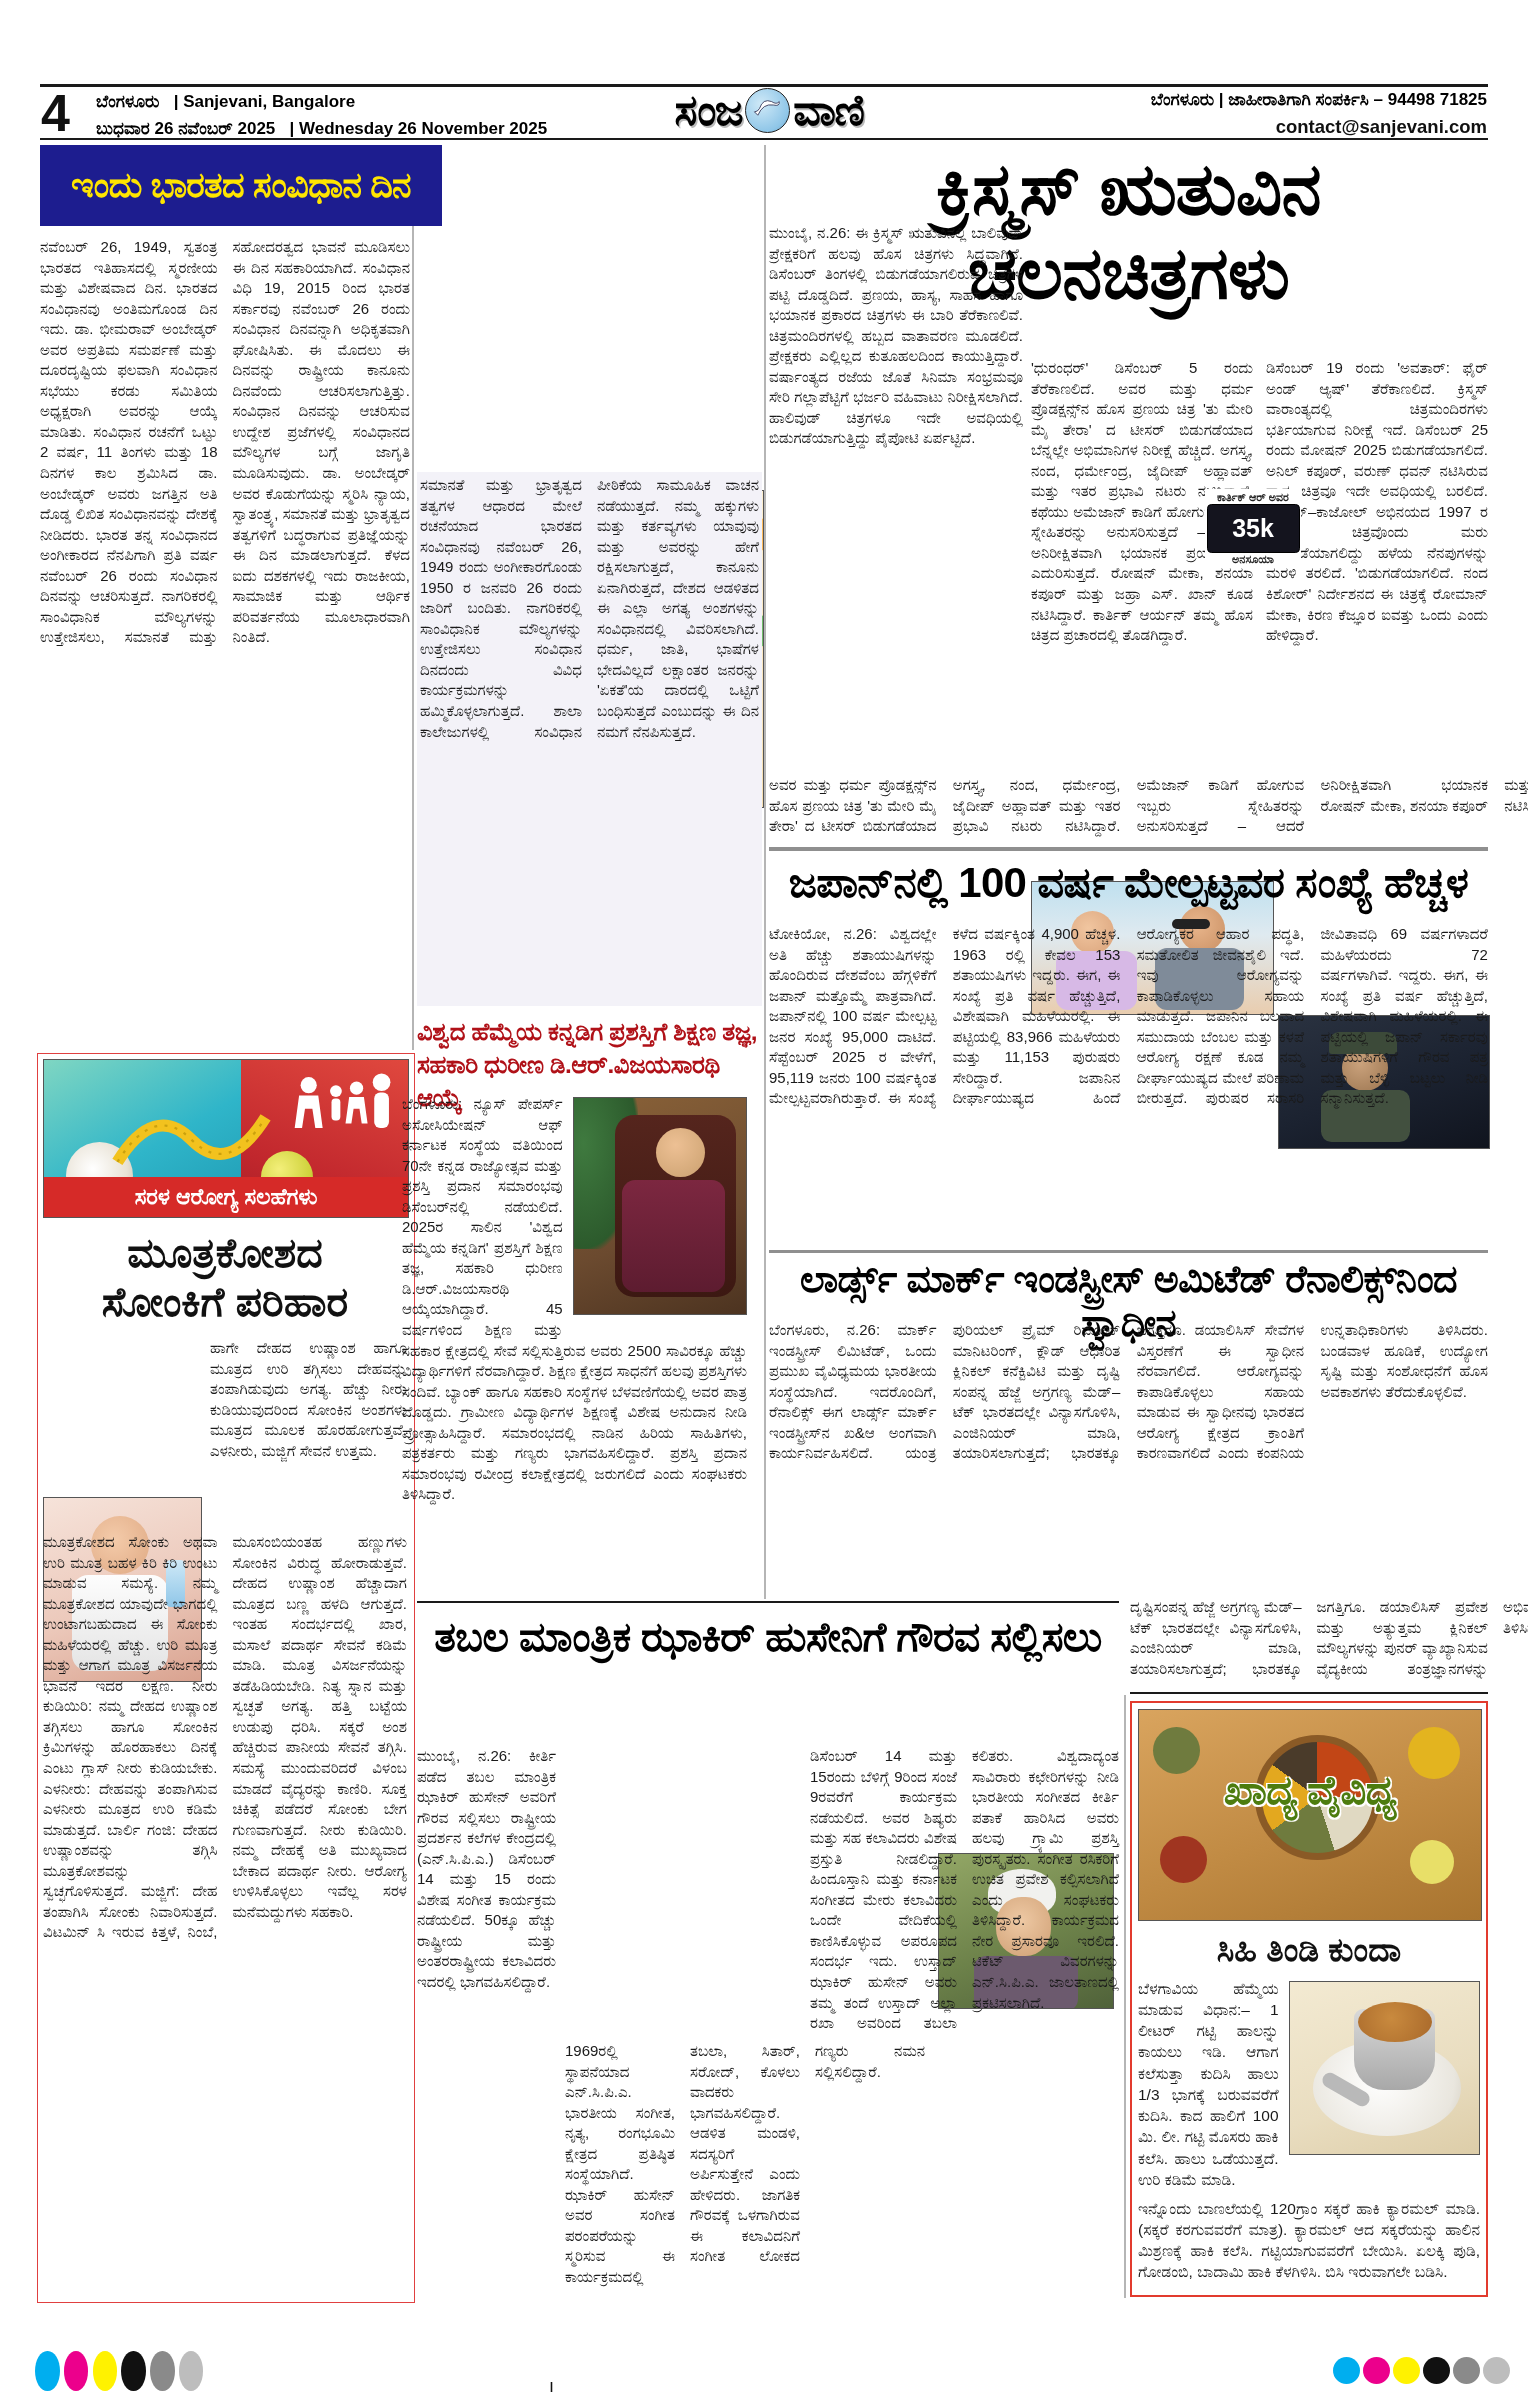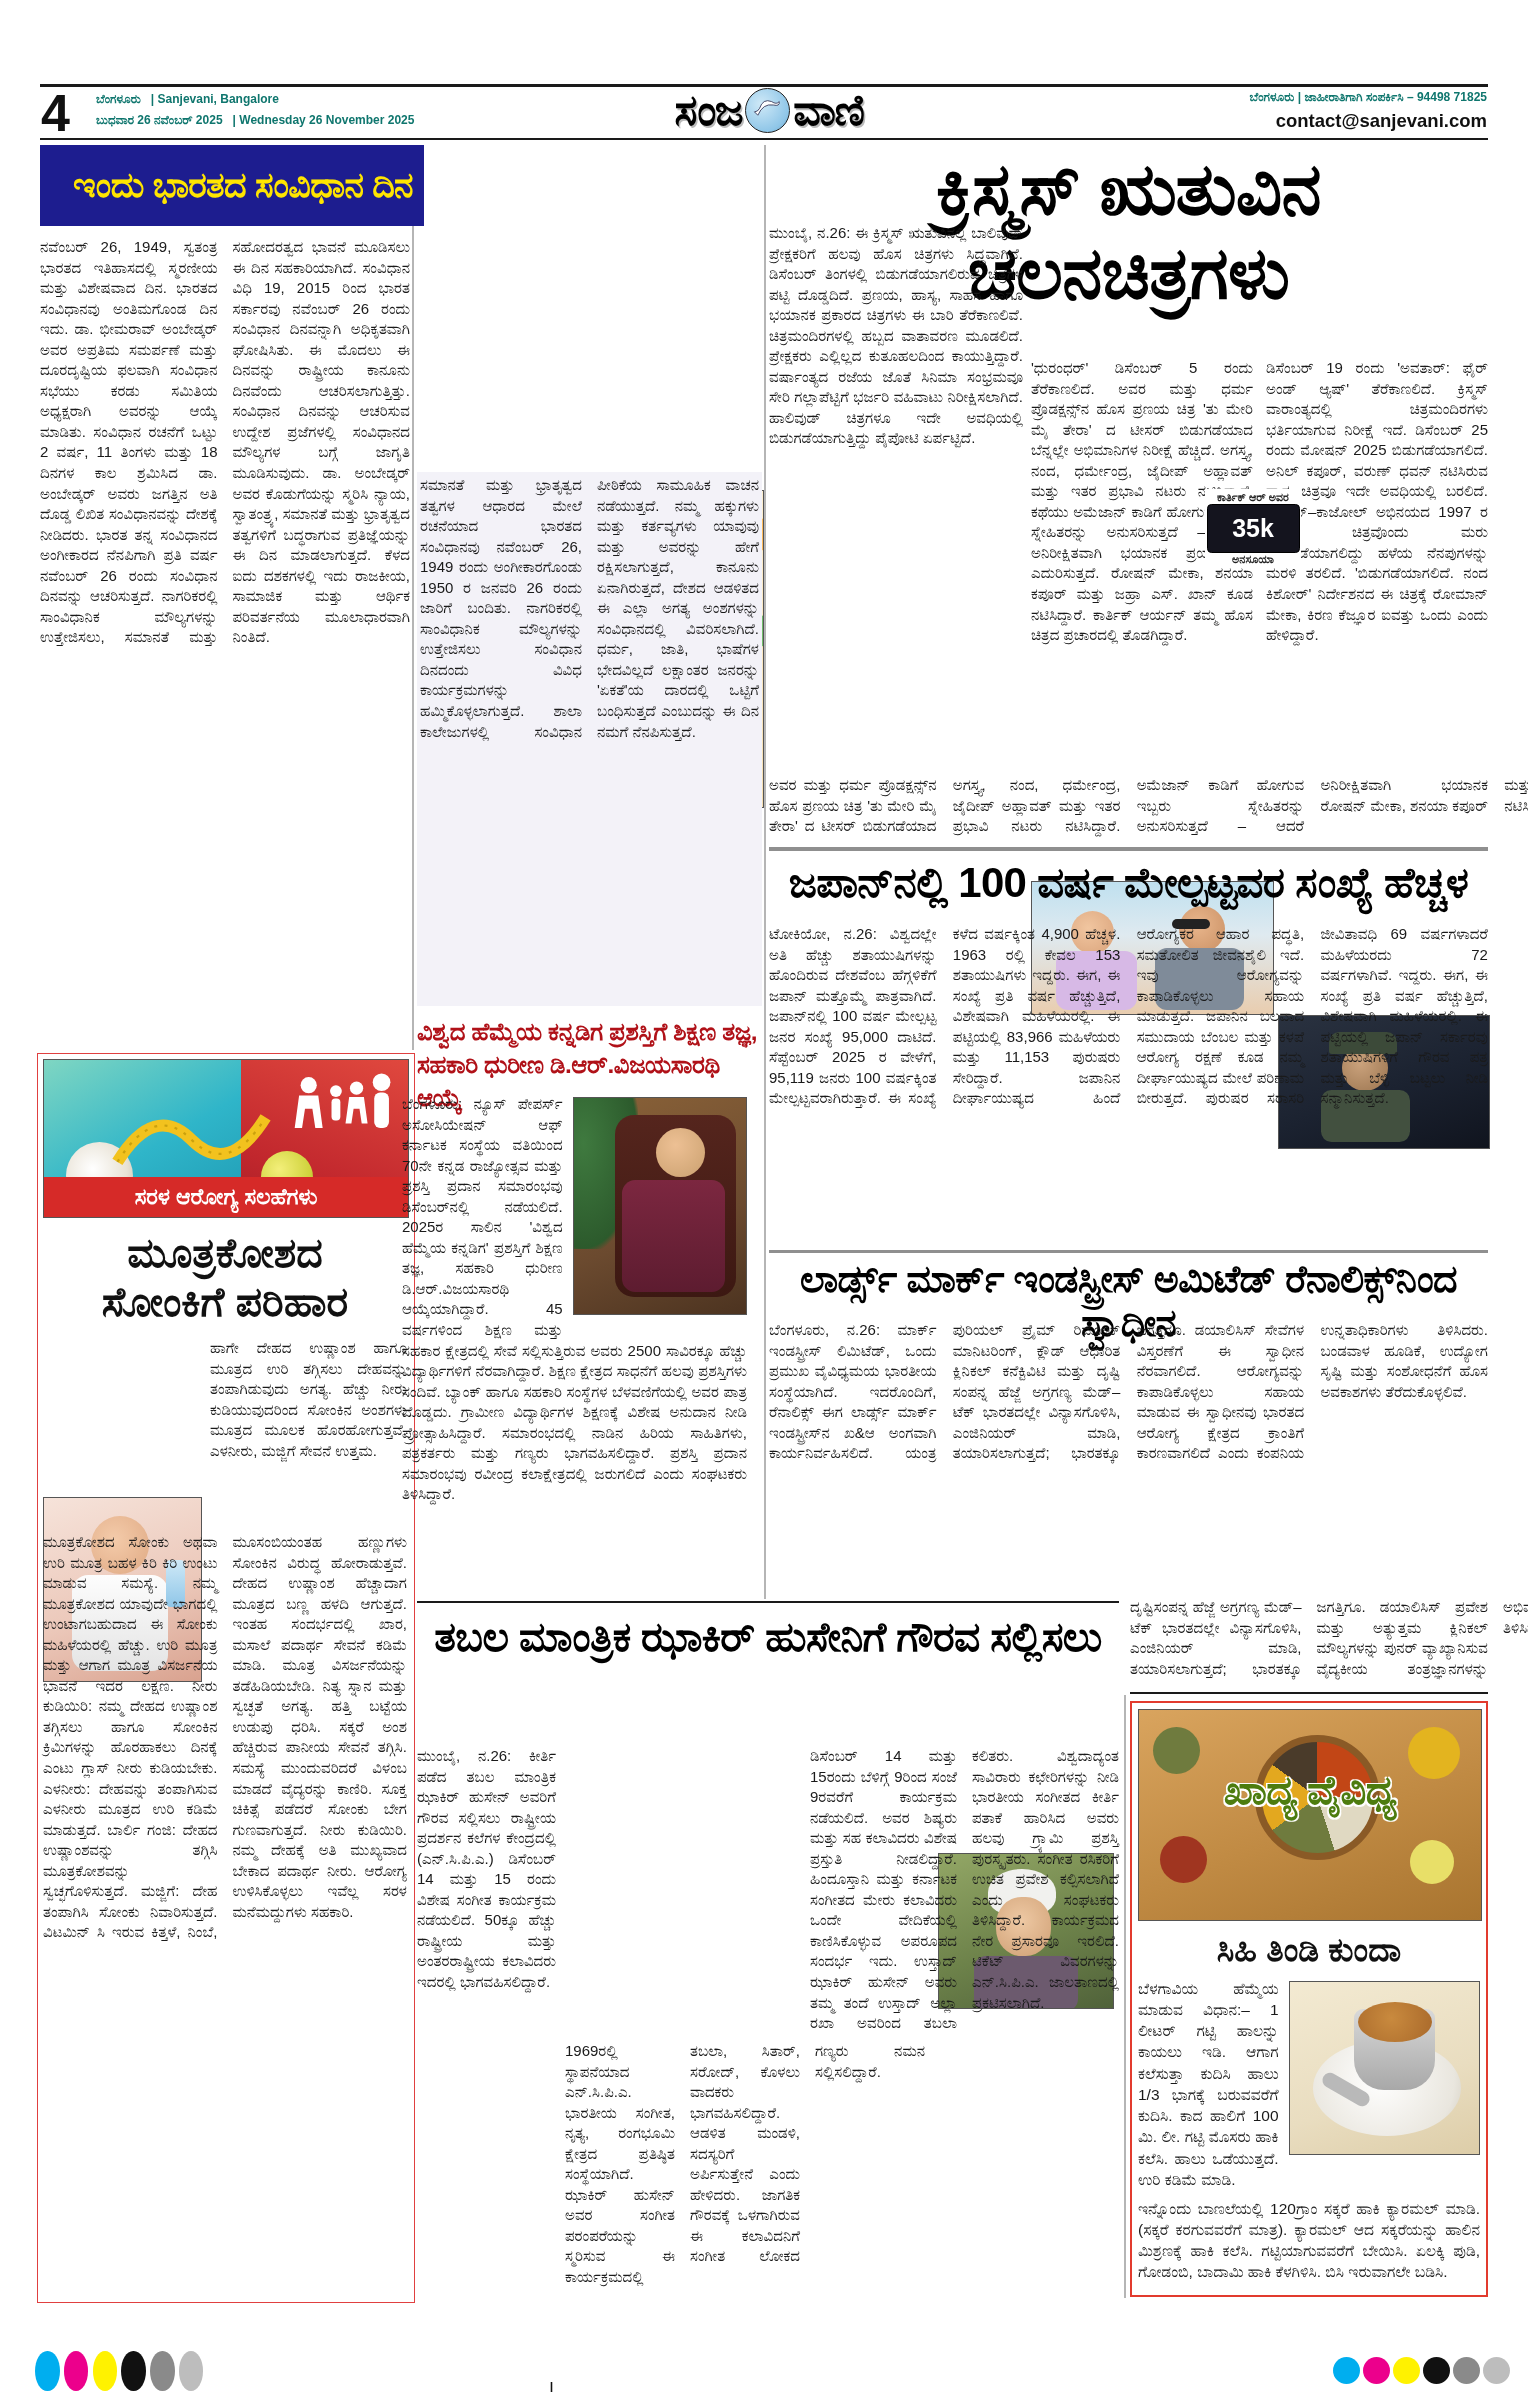--- a/index.html
+++ b/index.html
@@ -8,21 +8,21 @@
   .body-text{font-size:15px;line-height:1.37;text-align:justify;color:#1a1a1a;word-break:break-word;}
   .cols2{column-count:2;column-gap:15px;}
   .cols4{column-count:4;column-gap:16.3px;}
   .rule{background:#1a1a1a;}
   .rule-gray{background:#8f8f8f;}
   .vrule{background:#b5b5b5;width:1.5px;}
   .kn-head{font-weight:900;color:#000;letter-spacing:-0.7px;}
   .center{text-align:center;}
   
   .pagenum{font-size:52px;font-weight:900;line-height:1;}
-  .hsmall{font-size:12px;font-weight:700;color:#0f766e;}
+  .hsmall{font-size:17px;font-weight:700;color:#000000;}
   .masthead{display:flex;align-items:center;justify-content:center;gap:3px;}
   .masthead .mword{font-size:43px;font-weight:900;color:#000;text-shadow:1.5px 1.5px 0 #bbb;letter-spacing:-1.5px;}
   .logo-circle{width:43px;height:43px;border-radius:50%;background:radial-gradient(circle at 35% 35%,#cfe9f7,#8fc6e8 70%,#5e9fc9);border:1.5px solid #222;position:relative;flex:0 0 auto;}
   .logo-circle svg{position:absolute;inset:4.4px;}
   
   .con-headbox{background:#1d1d8f;display:flex;align-items:center;justify-content:center;}
   .con-headbox span{color:#ffe500;font-size:35px;font-weight:900;letter-spacing:-0.7px;}
   
   .imgframe{border:0.7px solid #555;overflow:hidden;position:relative;}
   .photo-label{position:absolute;left:0;right:0;bottom:0;}
@@ -78,21 +78,21 @@
   <div class="abs" style="left:961px;top:90px;width:526px;text-align:right;">
     <div class="hsmall">ಬೆಂಗಳೂರು | ಜಾಹೀರಾತಿಗಾಗಿ ಸಂಪರ್ಕಿಸಿ – 94498 71825</div>
     <div style="font-size:18.5px;font-weight:700;margin-top:6px;">contact@sanjevani.com</div>
   </div>
   <div class="abs rule" style="left:40px;top:138px;width:1448px;height:2.2px;"></div>
 
   <div class="abs vrule" style="left:412px;top:145px;height:905px;"></div>
   <div class="abs vrule" style="left:764px;top:145px;height:1454px;"></div>
   <div class="abs vrule" style="left:1124px;top:1695px;height:603px;"></div>
 
-  <div class="abs con-headbox" style="left:40px;top:145px;width:362px;height:81px;padding-left:22px;">
+  <div class="abs con-headbox" style="left:40px;top:145px;width:402px;height:81px;">
     <span>ಇಂದು ಭಾರತದ ಸಂವಿಧಾನ ದಿನ</span>
   </div>
   <div class="abs body-text cols2" style="left:40px;top:237px;width:370px;height:810px;">ನವೆಂಬರ್ 26, 1949, ಸ್ವತಂತ್ರ ಭಾರತದ ಇತಿಹಾಸದಲ್ಲಿ ಸ್ಮರಣೀಯ ಮತ್ತು ವಿಶೇಷವಾದ ದಿನ. ಭಾರತದ ಸಂವಿಧಾನವು ಅಂತಿಮಗೊಂಡ ದಿನ ಇದು. ಡಾ. ಭೀಮರಾವ್ ಅಂಬೇಡ್ಕರ್ ಅವರ ಅಪ್ರತಿಮ ಸಮರ್ಪಣೆ ಮತ್ತು ದೂರದೃಷ್ಟಿಯ ಫಲವಾಗಿ ಸಂವಿಧಾನ ಸಭೆಯು ಕರಡು ಸಮಿತಿಯ ಅಧ್ಯಕ್ಷರಾಗಿ ಅವರನ್ನು ಆಯ್ಕೆ ಮಾಡಿತು. ಸಂವಿಧಾನ ರಚನೆಗೆ ಒಟ್ಟು 2 ವರ್ಷ, 11 ತಿಂಗಳು ಮತ್ತು 18 ದಿನಗಳ ಕಾಲ ಶ್ರಮಿಸಿದ ಡಾ. ಅಂಬೇಡ್ಕರ್ ಅವರು ಜಗತ್ತಿನ ಅತಿ ದೊಡ್ಡ ಲಿಖಿತ ಸಂವಿಧಾನವನ್ನು ದೇಶಕ್ಕೆ ನೀಡಿದರು. ಭಾರತ ತನ್ನ ಸಂವಿಧಾನದ ಅಂಗೀಕಾರದ ನೆನಪಿಗಾಗಿ ಪ್ರತಿ ವರ್ಷ ನವೆಂಬರ್ 26 ರಂದು ಸಂವಿಧಾನ ದಿನವನ್ನು ಆಚರಿಸುತ್ತದೆ. ನಾಗರಿಕರಲ್ಲಿ ಸಾಂವಿಧಾನಿಕ ಮೌಲ್ಯಗಳನ್ನು ಉತ್ತೇಜಿಸಲು, ಸಮಾನತೆ ಮತ್ತು ಸಹೋದರತ್ವದ ಭಾವನೆ ಮೂಡಿಸಲು ಈ ದಿನ ಸಹಕಾರಿಯಾಗಿದೆ. ಸಂವಿಧಾನ ವಿಧಿ 19, 2015 ರಿಂದ ಭಾರತ ಸರ್ಕಾರವು ನವೆಂಬರ್ 26 ರಂದು ಸಂವಿಧಾನ ದಿನವನ್ನಾಗಿ ಅಧಿಕೃತವಾಗಿ ಘೋಷಿಸಿತು. ಈ ಮೊದಲು ಈ ದಿನವನ್ನು ರಾಷ್ಟ್ರೀಯ ಕಾನೂನು ದಿನವೆಂದು ಆಚರಿಸಲಾಗುತ್ತಿತ್ತು. ಸಂವಿಧಾನ ದಿನವನ್ನು ಆಚರಿಸುವ ಉದ್ದೇಶ ಪ್ರಜೆಗಳಲ್ಲಿ ಸಂವಿಧಾನದ ಮೌಲ್ಯಗಳ ಬಗ್ಗೆ ಜಾಗೃತಿ ಮೂಡಿಸುವುದು. ಡಾ. ಅಂಬೇಡ್ಕರ್ ಅವರ ಕೊಡುಗೆಯನ್ನು ಸ್ಮರಿಸಿ ನ್ಯಾಯ, ಸ್ವಾತಂತ್ರ್ಯ, ಸಮಾನತೆ ಮತ್ತು ಭ್ರಾತೃತ್ವದ ತತ್ವಗಳಿಗೆ ಬದ್ಧರಾಗುವ ಪ್ರತಿಜ್ಞೆಯನ್ನು ಈ ದಿನ ಮಾಡಲಾಗುತ್ತದೆ. ಕೆಳದ ಐದು ದಶಕಗಳಲ್ಲಿ ಇದು ರಾಜಕೀಯ, ಸಾಮಾಜಿಕ ಮತ್ತು ಆರ್ಥಿಕ ಪರಿವರ್ತನೆಯ ಮೂಲಾಧಾರವಾಗಿ ನಿಂತಿದೆ.</div>
 
   <div class="abs" style="left:37px;top:1053px;width:376px;height:1248px;border:1.5px solid #e04040;"></div>
   <div class="abs imgframe" style="left:43px;top:1059px;width:364px;height:157px;">
     <div class="abs" style="left:0;top:0;width:55%;height:100%;background:linear-gradient(150deg,#7fd6c2 0%,#2fb5c9 55%,#1f9ab3 100%);"></div>
     <div class="abs" style="right:0;top:0;width:46%;height:100%;background:linear-gradient(200deg,#e0483e 0%,#c1272d 70%,#a81f26 100%);"></div>
     <div class="abs" style="left:6%;top:52%;width:67px;height:67px;border-radius:50%;background:radial-gradient(circle at 40% 40%,#fff,#e8e2d5 60%,#b9b2a2);"></div>
     <svg class="abs" style="left:18%;top:8%;width:163px;height:126px;" viewBox="0 0 220 170">

